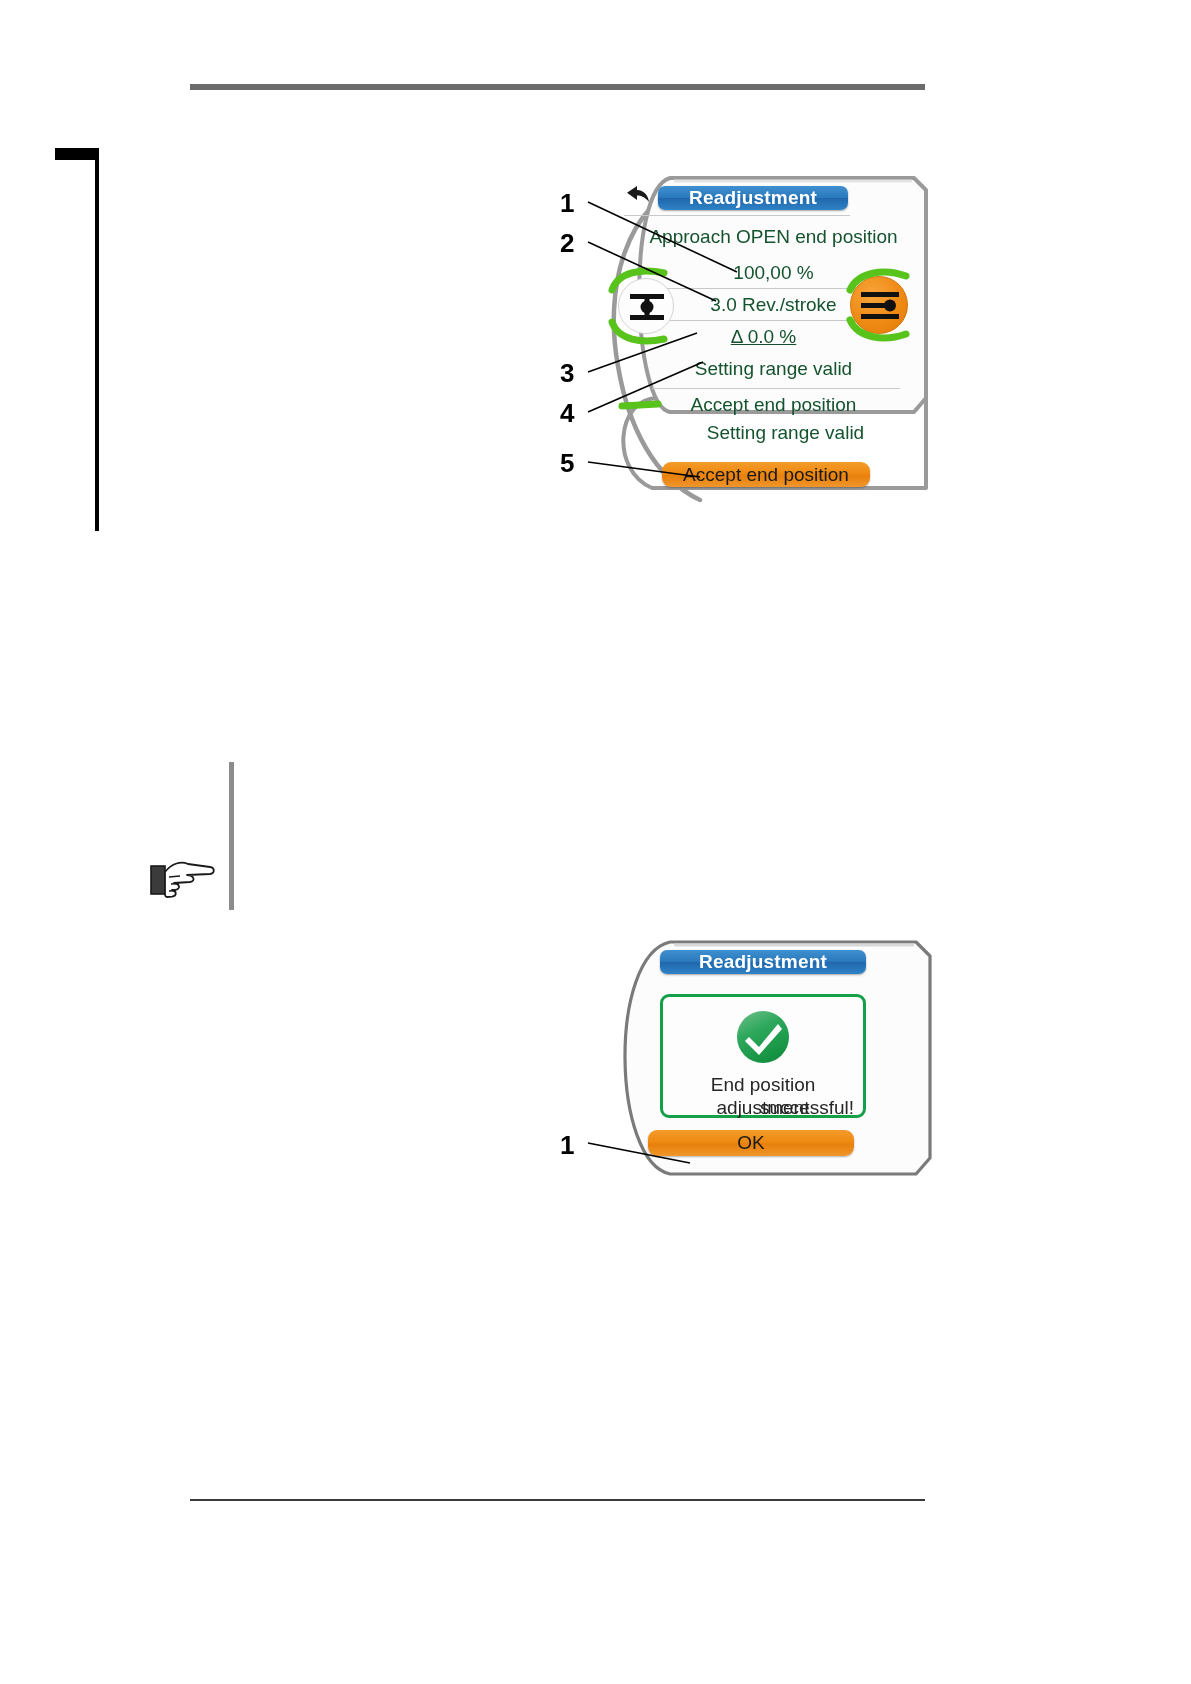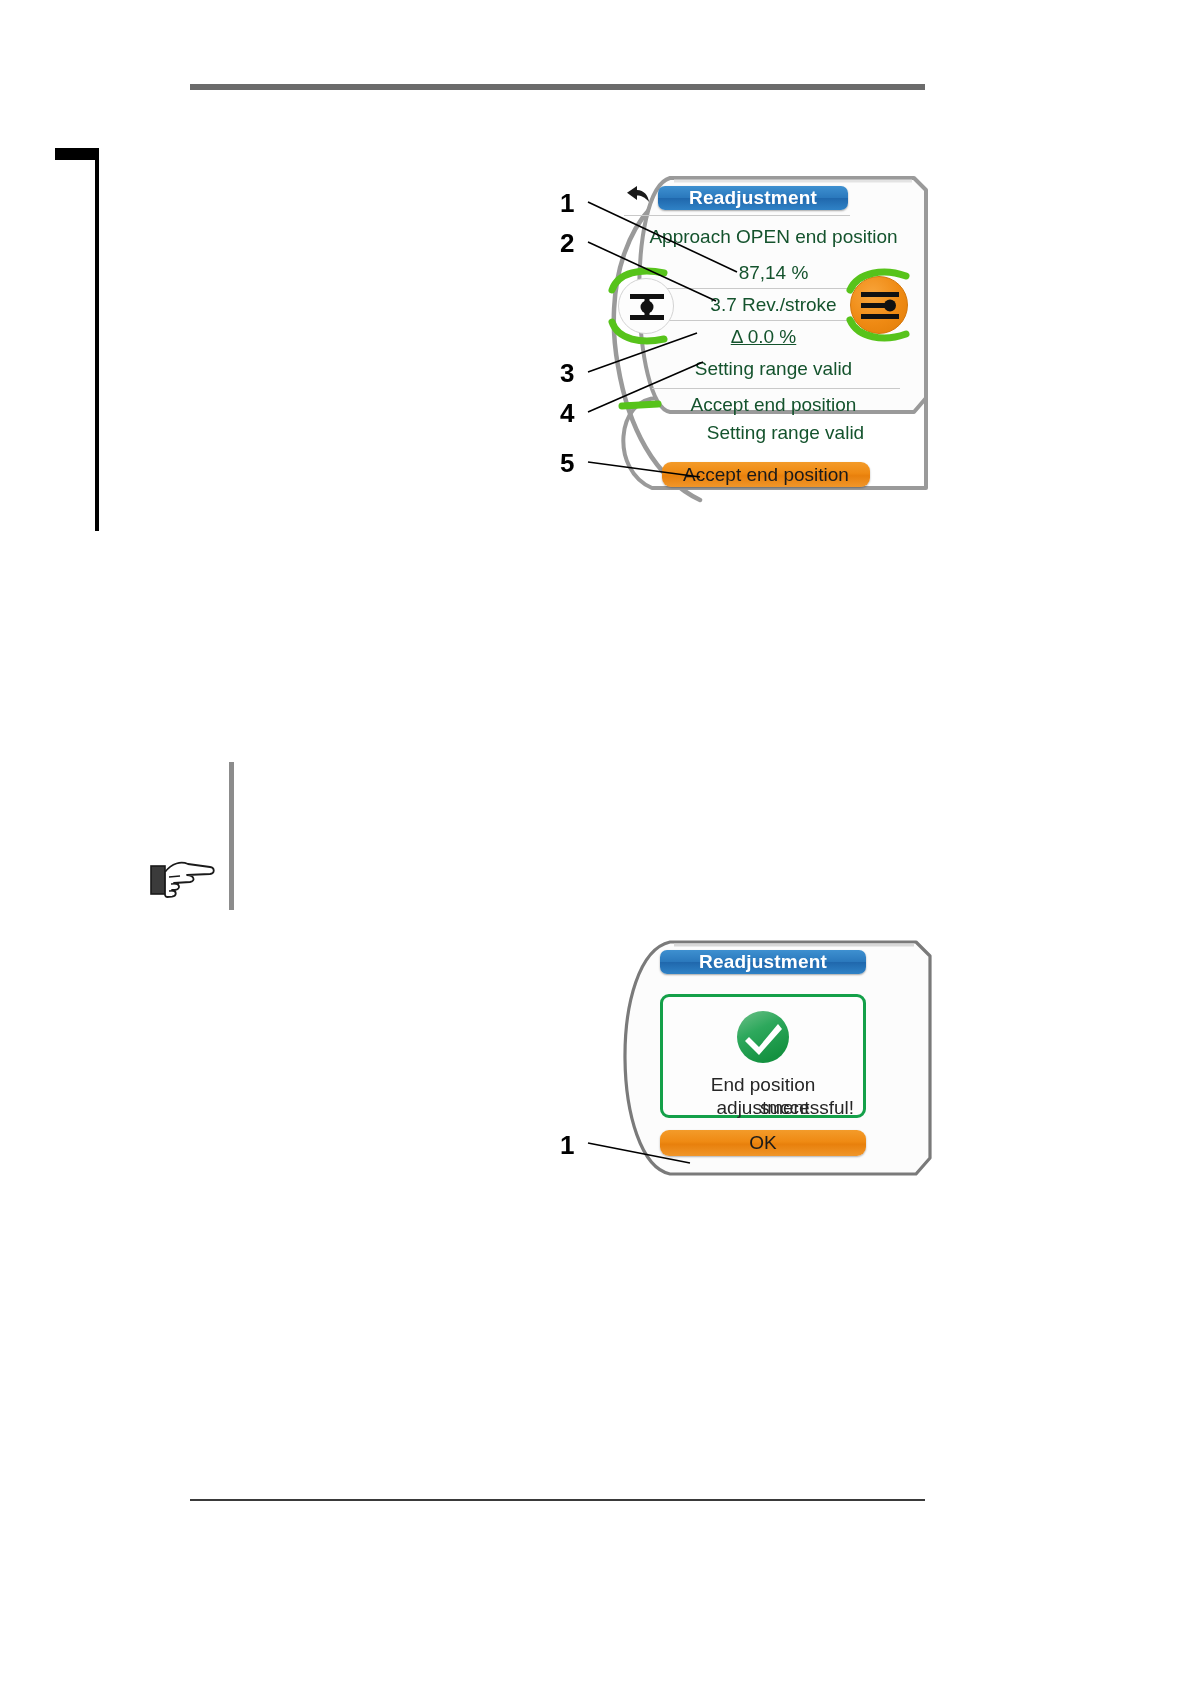--- a/index.html
+++ b/index.html
@@ -210,24 +210,24 @@
 
   <div style="position:absolute; left:28px; top:16px; width:28px; height:24px;">
     <svg width="28" height="24" viewBox="0 0 28 24">
       <path d="M13 4 C20 4.5, 24 9, 25 16 C21 11, 17 9.5, 13 9.5 L13 14 L3 6.8 L13 0 Z" fill="#1a1a1a"></path>
     </svg>
   </div>
   <div class="sep-line" style="left:28px; top:45px; width:226px;"></div>
 
   <div class="scr-text scr-center" style="left:40px; top:56px; width:275px;">Approach OPEN end position</div>
 
-  <div class="scr-text scr-center" style="left:40px; top:92px; width:275px;">87,14 %</div>
+  <div class="scr-text scr-center" style="left:40px; top:92px; width:275px;">100,00 %</div>
   <div class="sep-line" style="left:56px; top:118px; width:248px;"></div>
 
-  <div class="scr-text scr-center" style="left:40px; top:124px; width:275px;">3.7 Rev./stroke</div>
+  <div class="scr-text scr-center" style="left:40px; top:124px; width:275px;">3.0 Rev./stroke</div>
   <div class="sep-line" style="left:56px; top:150px; width:248px;"></div>
 
   <div class="scr-text scr-center" style="left:30px; top:156px; width:275px;text-decoration:underline;">Δ 0.0 %</div>
 
   <div class="scr-text scr-center" style="left:40px; top:188px; width:275px;">Setting range valid</div>
   <div class="sep-line" style="left:56px; top:218px; width:248px;"></div>
 
   <div class="scr-text scr-center" style="left:40px; top:224px; width:275px;">Accept end position</div>
 
   <div class="side-key plain" style="left:22px; top:108px; width:56px; height:56px;">
@@ -320,21 +320,21 @@
           </linearGradient>
         </defs>
         <circle cx="28" cy="28" r="26" fill="url(#gchk)"></circle>
         <path d="M14 28 L24 38 L43 15 L47 20 L24 46 L10 32 Z" fill="#ffffff"></path>
       </svg>
     </div>
     <div class="ok-msg" style="top:76px;">End position adjustment</div>
     <div class="ok-msg" style="top:99px;margin-left:44px;">successful!</div>
   </div>
 
-  <div class="orange-btn" style="left:60px; top:194px; width:206px; height:26px; line-height:26px;">OK</div>
+  <div class="orange-btn" style="left:48px; top:194px; width:206px; height:26px; line-height:26px;">OK</div>
 </div>
 
 <svg class="leaders" width="1191" height="1684" style="pointer-events:none;">
   <g stroke="#000000" stroke-width="1.6" fill="none">
     <path d="M588 1143 L690 1163"></path>
   </g>
 </svg>
 <div class="callout-num" style="left:560px; top:1130px;">1</div>
 
 </body></html>

